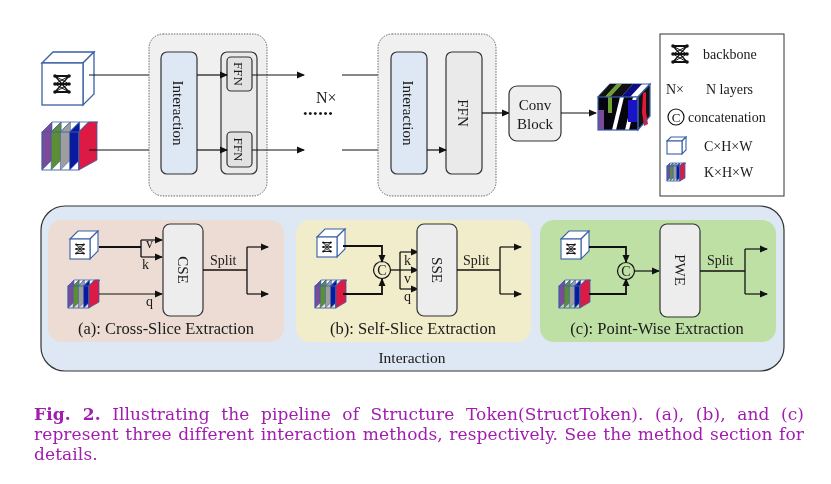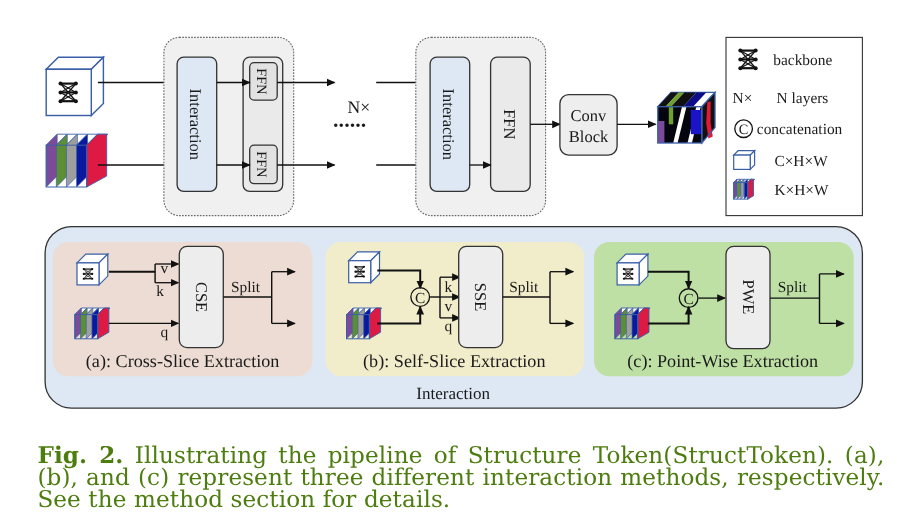--- a/index.html
+++ b/index.html
@@ -1,19 +1,19 @@
 <!DOCTYPE html>
 <html><head>
 <meta charset="utf-8">
 <style>
   html, body { margin: 0; padding: 0; background: #ffffff; }
   body { width: 831px; height: 484px; position: relative; overflow: hidden; font-family: "Liberation Serif", serif; color: #1a1a1a; }
   svg { position: absolute; left: 0; top: 0; }
   .t { font-family: "Liberation Serif", serif; fill: #1a1a1a; }
-  .caption { position: absolute; left: 34px; top: 404px; width: 770px; font-family: "DejaVu Serif", "Liberation Serif", serif; font-size: 21px; line-height: 20px; color: #4d7c0f; text-align: justify; letter-spacing: 0.1px; }
+  .caption { position: absolute; left: 34px; top: 404px; width: 770px; font-family: "DejaVu Serif", "Liberation Serif", serif; font-size: 17px; line-height: 20px; color: #a21caf; text-align: justify; letter-spacing: 0.1px; }
   .caption b { font-weight: bold; }
 </style>
 </head>
 <body>
 
 <svg width="831" height="484" viewBox="0 0 831 484">
   <defs>
     <marker id="ah" markerWidth="8" markerHeight="8" refX="7" refY="4" orient="auto" markerUnits="userSpaceOnUse">
       <path d="M0,0.5 L8,4 L0,7.5 z" fill="#111"></path>
     </marker>

